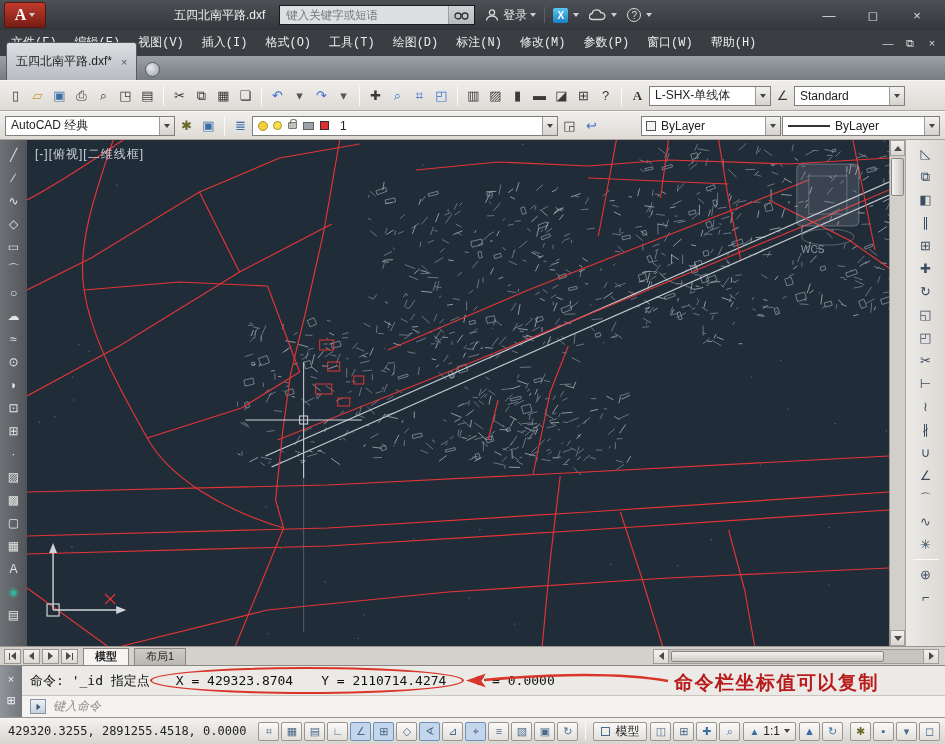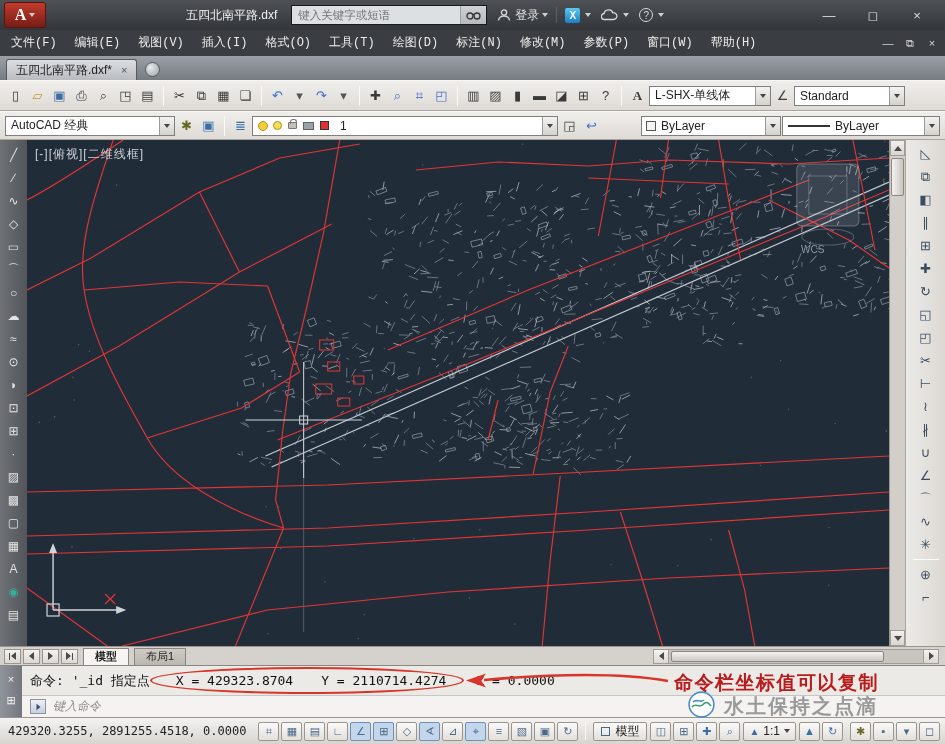--- a/index.html
+++ b/index.html
@@ -6,41 +6,41 @@
   body{margin:0;background:#777;font-family:"Liberation Sans",sans-serif;}
   .window{width:945px;height:744px;display:flex;flex-direction:column;overflow:hidden;position:relative;background:#e8e6e2;box-shadow:inset 0 0 0 1px #1a1a1a;}
 
   
   .titlebar{height:30px;background:linear-gradient(#4d5156,#33363a);display:flex;align-items:center;color:#e4e4e4;font-size:12px;padding:0 6px 0 4px;flex:0 0 30px;}
   .app-btn{width:42px;height:26px;border-radius:3px;background:linear-gradient(#c23b2d,#771d15);display:flex;align-items:center;justify-content:center;gap:3px;border:1px solid #5a1410;}
   .app-a{font-family:"Liberation Serif",serif;font-weight:bold;font-size:16px;color:#fff;}
   .caret{width:0;height:0;border-left:3.5px solid transparent;border-right:3.5px solid transparent;border-top:4px solid #cfcfcf;display:inline-block;}
   .caret.dk{border-top-color:#444;}
   .tspacer{width:128px;}
-  .doc-title{white-space:nowrap;color:#f0f0f0;margin-left:12px;}
+  .doc-title{white-space:nowrap;color:#f0f0f0;}
   .search-wrap{margin-left:14px;display:flex;align-items:center;background:#dde0e3;border:1px solid #17191b;height:20px;}
   .search-input{width:168px;height:18px;border:none;background:transparent;font-size:11.5px;color:#333;padding:0 6px;outline:none;font-family:"Liberation Sans",sans-serif;}
   .search-btn{width:26px;height:100%;display:flex;align-items:center;justify-content:center;gap:2px;border-left:1px solid #9aa0a5;background:linear-gradient(#cfd3d6,#b6babd);}
   .tb-ic{display:inline-flex;align-items:center;justify-content:center;margin-left:10px;}
   .login-label{margin-left:4px;margin-right:3px;}
   .tb-sep{width:1px;height:16px;background:#23262a;border-right:1px solid #5c6064;margin:0 8px;}
   .xlogo{width:15px;height:15px;border-radius:2px;background:linear-gradient(#5bc8f0,#1b7fc4);color:#fff;font-weight:bold;font-size:10px;display:flex;align-items:center;justify-content:center;}
   .help-circ{width:14px;height:14px;border-radius:50%;border:1.4px solid #d8d8d8;color:#d8d8d8;font-size:10px;display:flex;align-items:center;justify-content:center;}
   .winctl{margin-left:auto;display:flex;}
   .winctl span{width:44px;text-align:center;font-size:13px;color:#dcdcdc;cursor:default;}
 
   
   .menubar{height:26px;background:#3a3d41;display:flex;align-items:center;color:#ececec;font-size:12px;flex:0 0 26px;padding:0 2px;}
   .menu-item{padding:0 9px;line-height:26px;white-space:nowrap;font-family:Liberation Mono, monospace;}
   .docctl{margin-left:auto;display:flex;align-items:center;}
   .docctl span{width:22px;text-align:center;font-size:11px;color:#d8d8d8;}
 
   
   .tabbar{height:24px;background:linear-gradient(#9aa0a6,#767c82);display:flex;align-items:flex-end;padding-left:6px;flex:0 0 24px;}
-  .ftab{height:21px;background:linear-gradient(#dcdfe2,#b8bcc1);border:1px solid #565b60;border-bottom:none;border-radius:3px 3px 0 0;display:flex;align-items:center;font-size:12px;color:#1d1d1d;padding:0 9px;gap:9px;}
+  .ftab{height:38px;background:linear-gradient(#dcdfe2,#b8bcc1);border:1px solid #565b60;border-bottom:none;border-radius:3px 3px 0 0;display:flex;align-items:center;font-size:12px;color:#1d1d1d;padding:0 9px;gap:9px;}
   .ftab .tclose{font-size:11px;color:#555;}
   .newtab{width:15px;height:15px;border-radius:50%;background:radial-gradient(circle at 35% 35%,#e8ebee,#9aa0a6);border:1px solid #565b60;margin:0 0 3px 8px;}
 
   
   .tb{background:linear-gradient(#f0eeeb,#dedbd6);border-top:1px solid #f8f7f5;border-bottom:1px solid #aaa59e;display:flex;align-items:center;padding:0 5px;gap:1px;}
   .tb1{height:31px;flex:0 0 31px;}
   .tb2{height:29px;flex:0 0 29px;}
   .tb .ic{width:21px;height:21px;display:inline-flex;align-items:center;justify-content:center;font-size:13px;color:#3a3a3a;border-radius:2px;}
   .tb .sep{width:1px;height:20px;background:#aba69f;border-right:1px solid #fbfaf8;margin:0 4px;display:inline-block;}
   .icrow{display:flex;align-items:center;gap:1px;}
@@ -1457,30 +1457,20 @@
       </div>
       <div class="cmd-input">
         <span class="prompt-ic">
             <i class="tri-r"></i>
           </span>
         <span class="ghost">键入命令</span>
       </div>
     </div>
   </div>
 
-  <div class="watermark">
-    <span>
-      <svg width="27" height="27" viewBox="0 0 27 27">
-        <circle cx="13.5" cy="13.5" r="12.4" fill="#fdfdfd" stroke="#4a90c2" stroke-width="1.6"></circle>
-        <path d="M4,16 C8,11 11,18 15,13.5 C18.5,9.5 21,12.5 23,15" fill="none" stroke="#3a9d6e" stroke-width="1.6"></path>
-        <path d="M5,11 C8.5,7 12,12.5 16,9" fill="none" stroke="#4a90c2" stroke-width="1.6"></path>
-      </svg>
-    </span>
-    <span class="wm-text">水土保持之点滴</span>
-  </div>
 
   <div class="status">
     <span class="coords">429320.3255, 2891255.4518, 0.0000</span>
     <div class="icrow">
         <span class="ic">⌗</span>
         <span class="ic">▦</span>
         <span class="ic">▤</span>
         <span class="ic">∟</span>
         <span class="ic on">∠</span>
         <span class="ic on">⊞</span>

